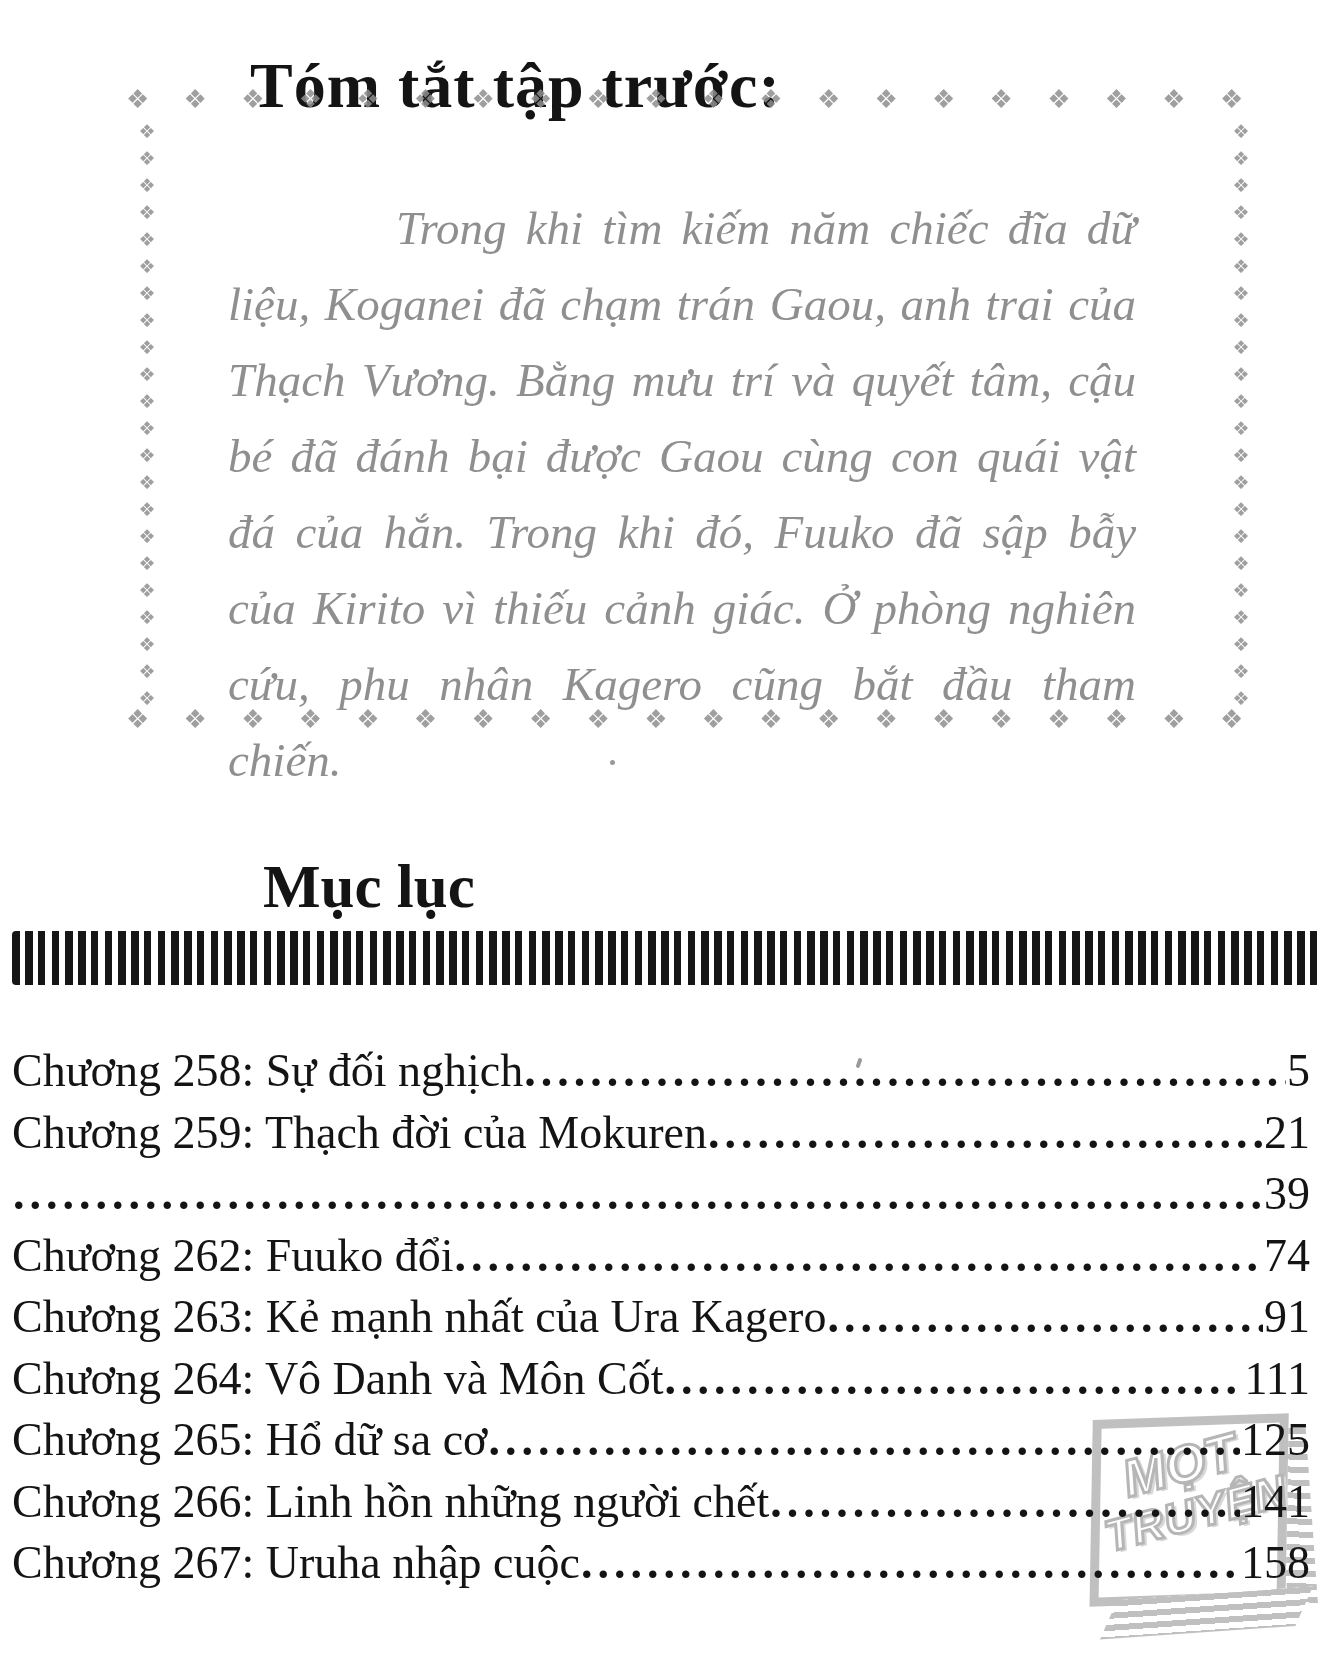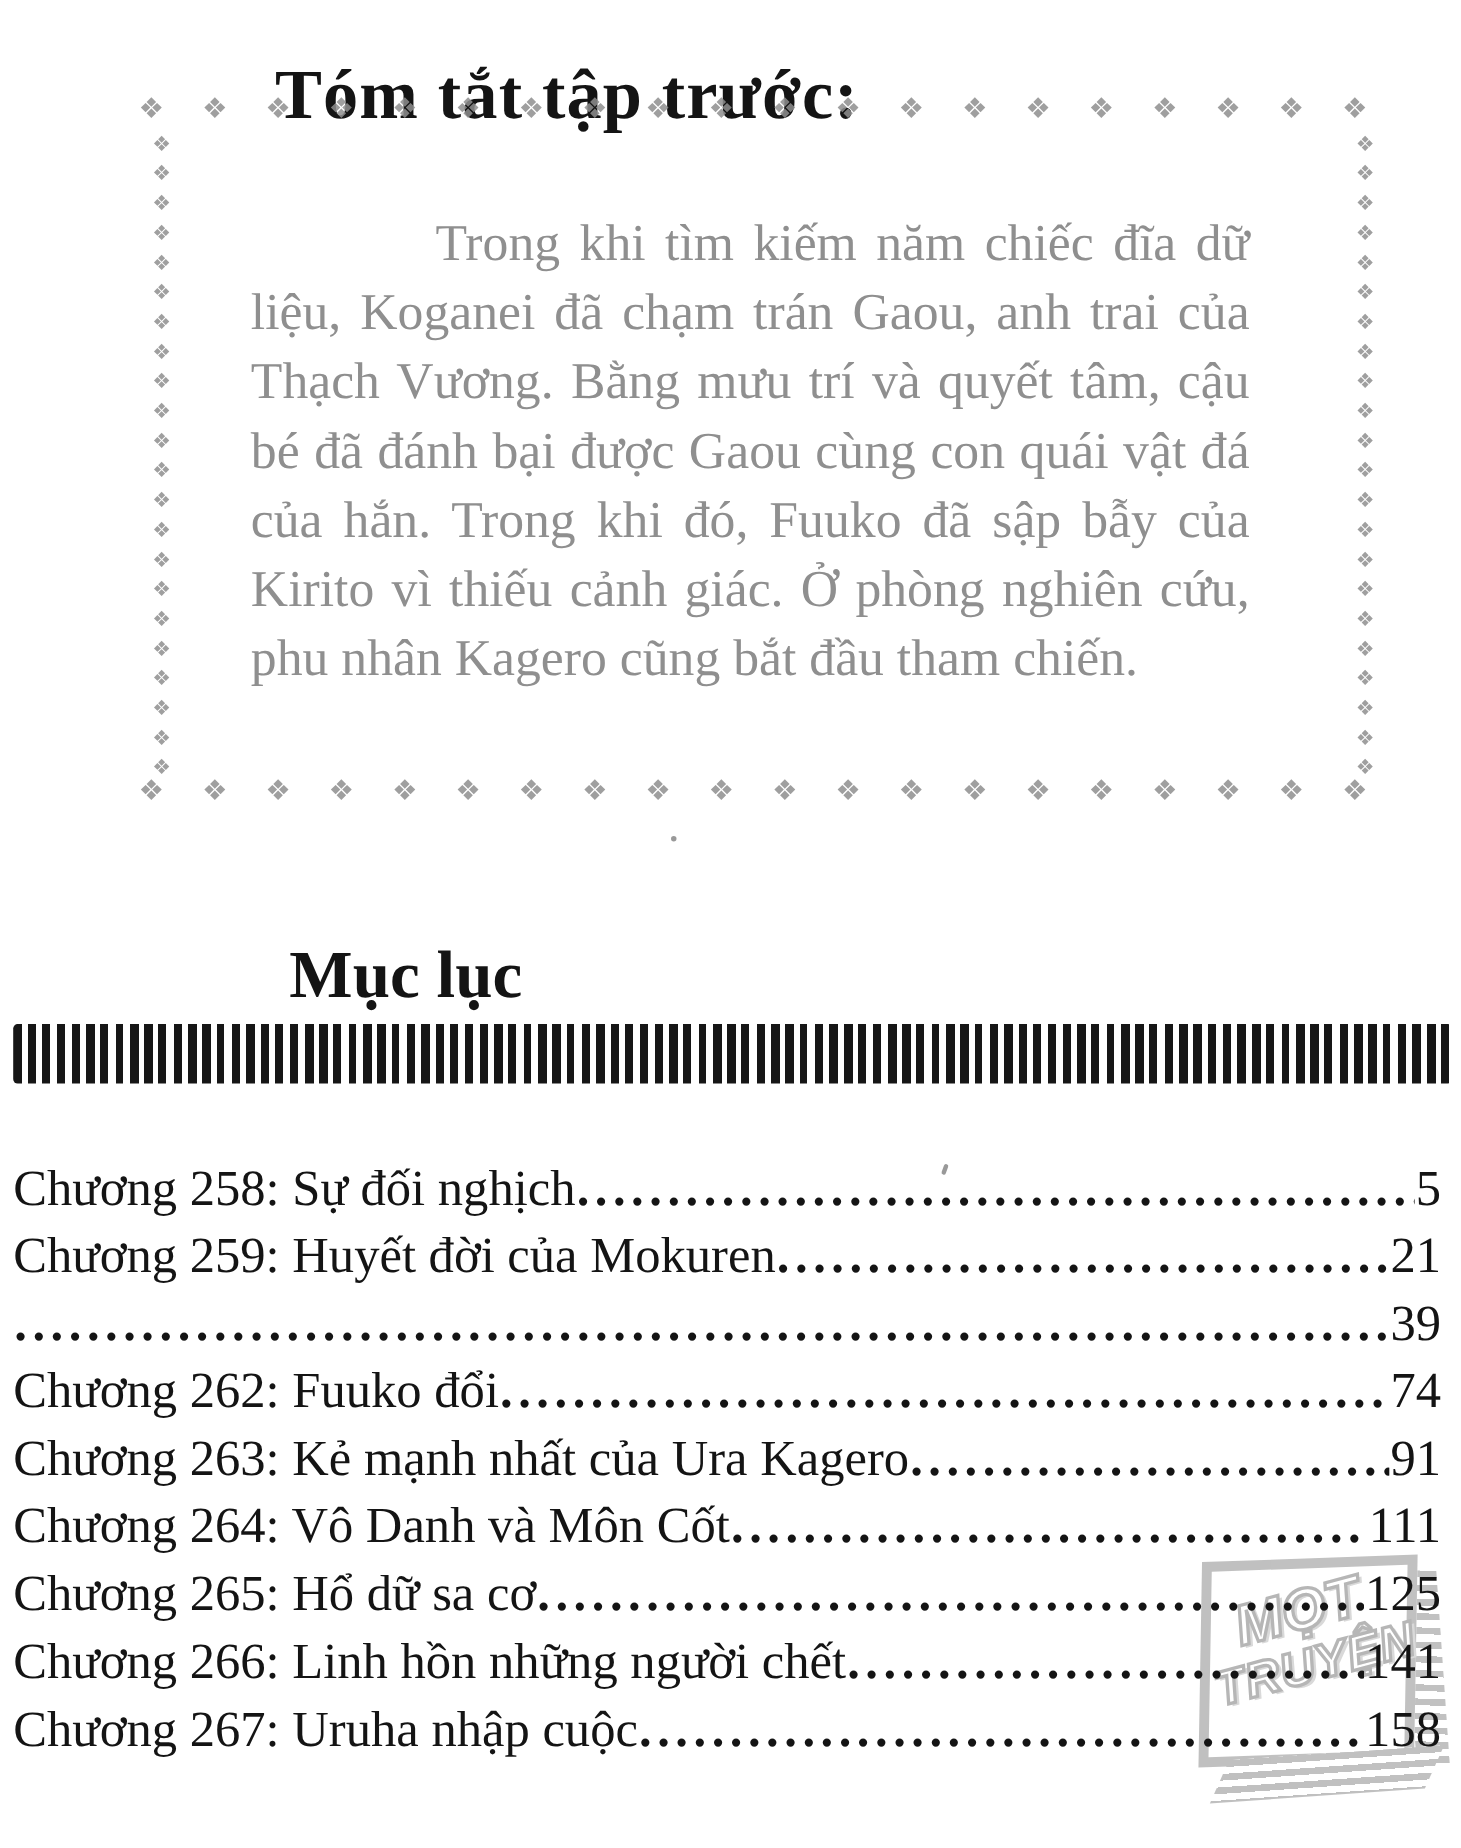--- a/index.html
+++ b/index.html
@@ -27,21 +27,21 @@
   }
   .ornament-edge.h { left:0; right:0; height:40px; font-size:26px; letter-spacing:13px; white-space:nowrap; }
   .ornament-edge.top { top:0; }
   .ornament-edge.bottom { bottom:0; }
   .ornament-edge.v { top:34px; bottom:36px; width:38px; font-size:19px; line-height:27px; white-space:pre; }
   .ornament-edge.left { left:2px; }
   .ornament-edge.right { right:4px; }
 
   .summary-text {
     position:absolute; left:228px; top:190px; width:908px;
-    font-size:47px; line-height:63px; text-align:justify; text-indent:168px;
+    font-size:47px; line-height:76px; text-align:justify; text-indent:168px;font-style:italic;
   }
 
   
   .toc-title {
     position:absolute; left:263px; top:801px;
     font-size:61px; font-weight:bold; white-space:nowrap;
   }
 
   .barcode {
     position:absolute; left:12px; top:931px; width:1308px; height:54px;
@@ -50,21 +50,21 @@
       #161616 13px 21px,#ffffff 21px 26px,
       #161616 26px 33px,#ffffff 33px 40px,
       #161616 40px 47px,#ffffff 47px 53px);
     border-radius:4px;
   }
 
   .toc-list {
     position:absolute; left:12px; top:1044px; width:1298px; z-index:2;
   }
   .toc-row {
-    display:flex; align-items:flex-end;
+    display:flex; align-items:flex-start;
     height:61.5px; font-size:46px; white-space:nowrap;
   }
   .toc-label { flex:0 0 auto; }
   .toc-leader {
     flex:1 1 auto; overflow:hidden; white-space:nowrap;
     margin:0 1px; letter-spacing:5px; font-weight:bold;
   }
   .toc-leader::after {
     content:"....................................................................................................................................................................";
   }
@@ -167,21 +167,21 @@
 <div class="barcode"></div>
 
 <div class="toc-list">
   <div class="toc-row">
     <span class="toc-label">Chương 258: Sự đối nghịch</span>
     <span class="toc-leader"></span>
     <span class="toc-page">5</span>
   </div>
 
   <div class="toc-row">
-    <span class="toc-label">Chương 259: Huyết đời của Mokuren</span>
+    <span class="toc-label">Chương 259: Thạch đời của Mokuren</span>
     <span class="toc-leader"></span>
     <span class="toc-page">21</span>
   </div>
 
   <div class="toc-row">
     <span class="toc-leader"></span>
     <span class="toc-page">39</span>
   </div>
 
 

